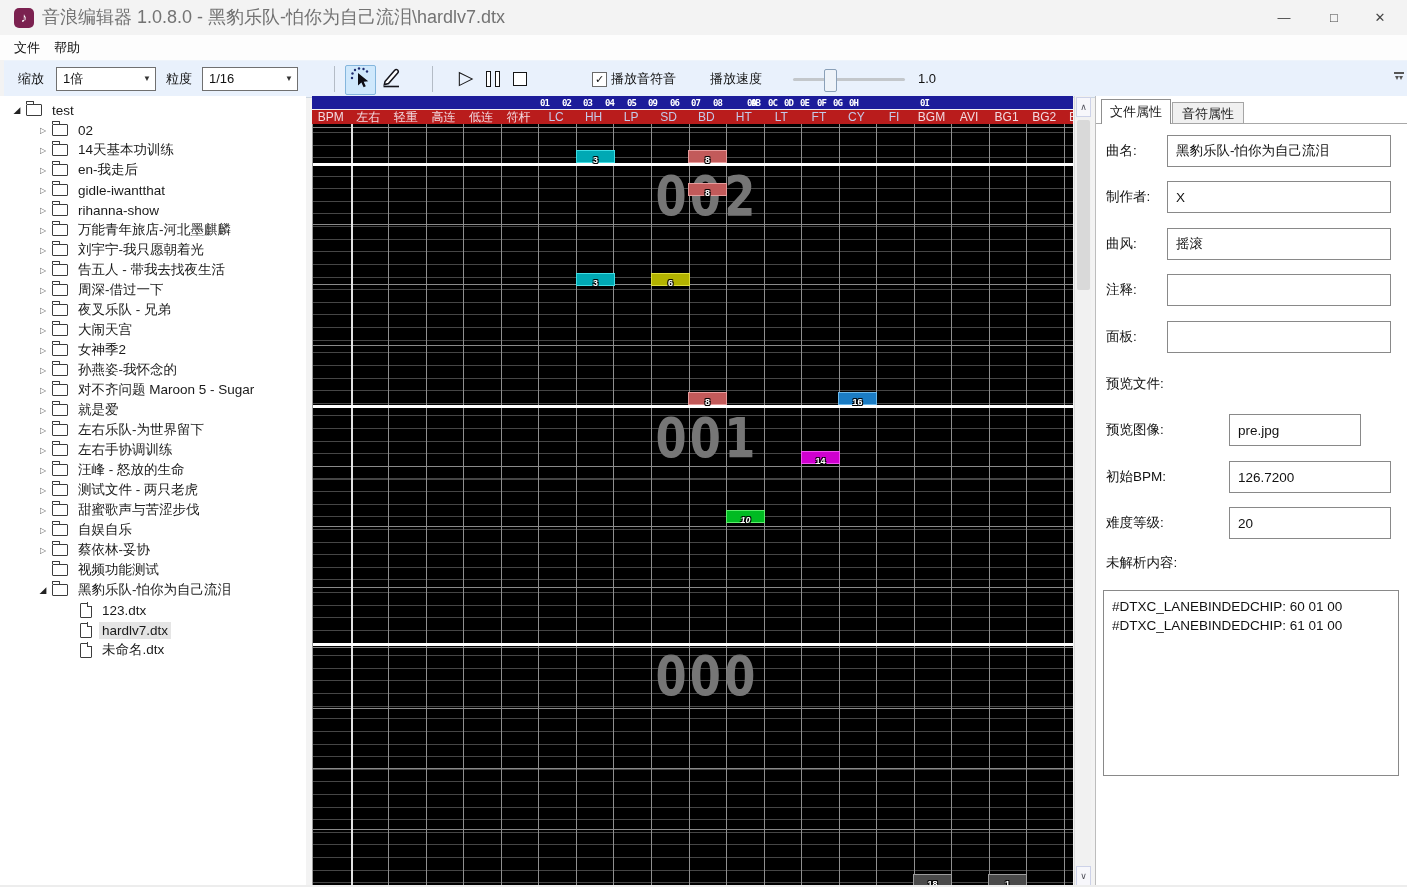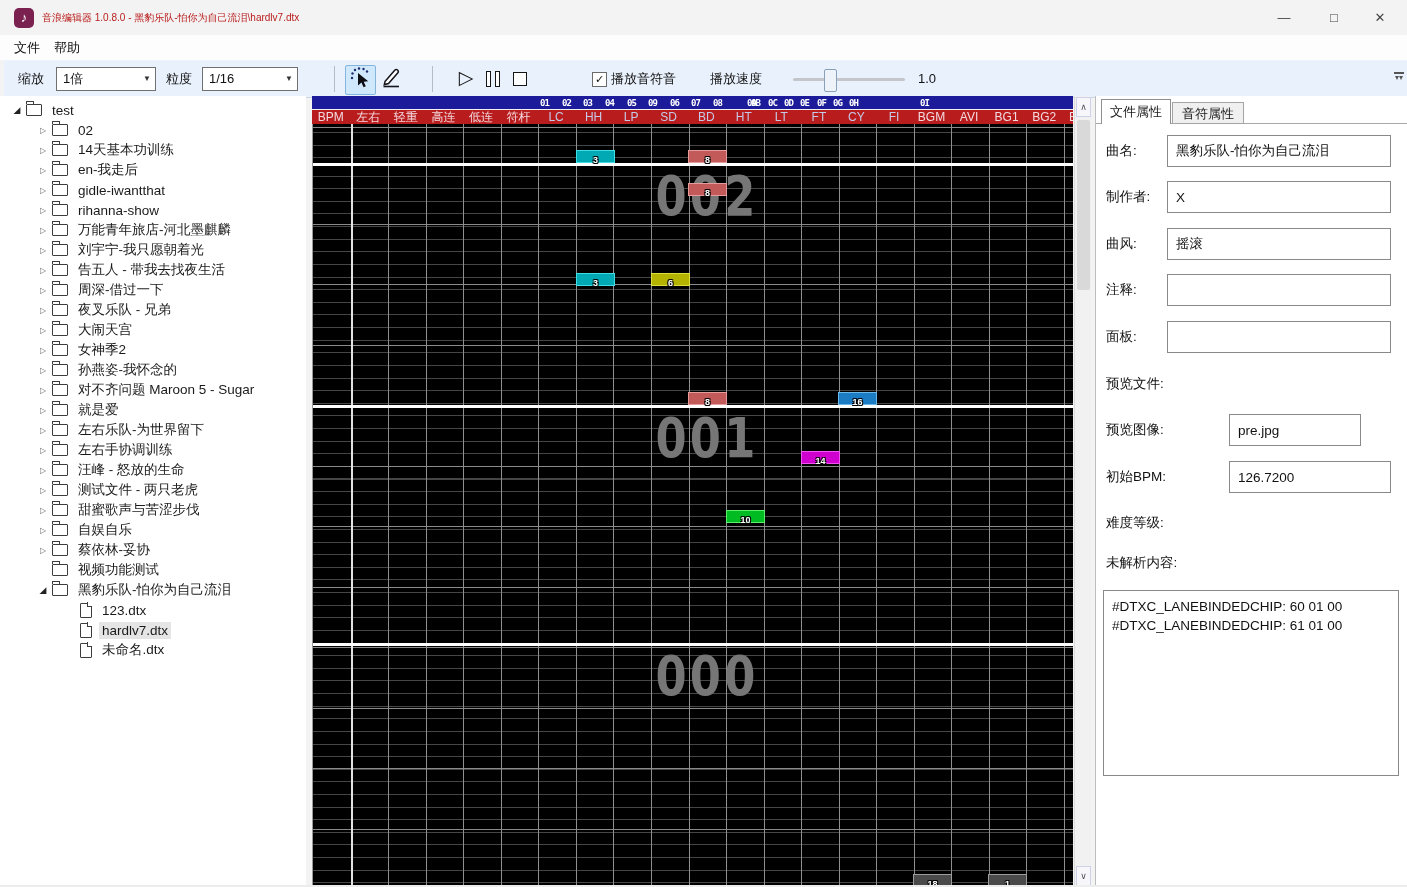--- a/index.html
+++ b/index.html
@@ -2,21 +2,21 @@
 <html><head>
 <meta charset="utf-8">
 <style>
   html,body{margin:0;padding:0;width:1407px;height:887px;overflow:hidden;
     font-family:"Liberation Sans","DejaVu Sans",sans-serif;background:#f3f3f3;
     -webkit-user-select:none;user-select:none;font-size:13px;color:#1a1a1a}
   
   #titlebar{position:absolute;left:0;top:0;width:1407px;height:35px;background:#f3f3f3}
   #appicon{position:absolute;left:14px;top:8px;width:20px;height:20px;border-radius:5px;
     background:#7b2150;color:#fff;font-size:13px;line-height:20px;text-align:center}
-  #apptitle{position:absolute;left:42px;top:0;line-height:35px;color:#b91c1c;font-size:10px}
+  #apptitle{position:absolute;left:42px;top:0;line-height:35px;color:#737373;font-size:18px}
   .wbtn{position:absolute;top:0;width:46px;height:35px;text-align:center;line-height:35px;color:#444;font-size:13px}
   #btn-min{right:100px}#btn-max{right:50px}#btn-close{right:4px}
   
   #menubar{position:absolute;left:0;top:35px;width:1407px;height:25px;background:#fdfdfd}
   .menuitem{position:absolute;top:0;height:25px;line-height:25px;padding:0 6px;color:#111}
   
   #toolbar{position:absolute;left:4px;top:60px;width:1407px;height:36px;background:#e9f1fc;border-bottom:1px solid #ccd6e0;border-top:1px solid #eef4fb}
   .tb-label{position:absolute;top:0;height:36px;line-height:36px;color:#111}
   .dd{position:absolute;top:6px;height:22px;border:1px solid #707070;background:#fff;line-height:22px;padding:0 6px;color:#111}
   .dd .caret{position:absolute;right:4px;top:0;line-height:22px;font-size:8px;color:#333}
@@ -382,21 +382,21 @@
     <div class="barlabel" style="left: 314px; width: 160px; top: 286px;">001</div>
     <div class="barlabel" style="left: 314px; width: 160px; top: 524px;">000</div>
     <div class="note nt-teal" style="left: 263px; top: 26px;"><b>3</b></div>
     <div class="note nt-red" style="left: 375px; top: 26px;"><b>8</b></div>
     <div class="note nt-red" style="left: 375px; top: 59px;"><b>8</b></div>
     <div class="note nt-teal" style="left: 263px; top: 149px;"><b>3</b></div>
     <div class="note nt-yellow" style="left: 338px; top: 149px;"><b>6</b></div>
     <div class="note nt-red" style="left: 375px; top: 268px;"><b>8</b></div>
     <div class="note nt-blue" style="left: 525px; top: 268px;"><b>16</b></div>
     <div class="note nt-magenta" style="left: 488px; top: 327px;"><b>14</b></div>
-    <div class="note nt-green" style="left: 413px; top: 386px;"><b>10</b></div>
+    <div class="note nt-green" style="left: 413px; top: 386px; font-style: italic;"><b>10</b></div>
     <div class="note nt-gray" style="left: 600px; top: 750px;"><b>18</b></div>
     <div class="note nt-gray" style="left: 675px; top: 750px;"><b>1</b></div>
   </div>
 
 <div id="vscroll">
   <div class="sbtn" id="sb-up">∧</div>
   <div id="sb-thumb"></div>
   <div class="sbtn" id="sb-down">∨</div>
 </div>
 
@@ -431,20 +431,21 @@
       <div class="field" style="top: 318px;">
     <div class="flabel">预览图像:</div>
     <input class="fbox" type="text" value="pre.jpg" style="left: 133px; width: 132px;">
   </div>
       <div class="field" style="top: 365px;">
     <div class="flabel">初始BPM:</div>
     <input class="fbox" type="text" value="126.7200" style="left: 133px; width: 162px;">
   </div>
       <div class="field" style="top: 411px;">
     <div class="flabel">难度等级:</div>
+    <input class="fbox" type="text" value="20" style="left: 133px; width: 162px;">
   </div>
     </div>
   <div id="unparsed-label">未解析内容:</div>
   <textarea id="unparsed-box" spellcheck="false" style="">#DTXC_LANEBINDEDCHIP: 60 01 00
 #DTXC_LANEBINDEDCHIP: 61 01 00</textarea>
 </div>
 
 <div id="bottomedge"></div>
 
 </body></html>

